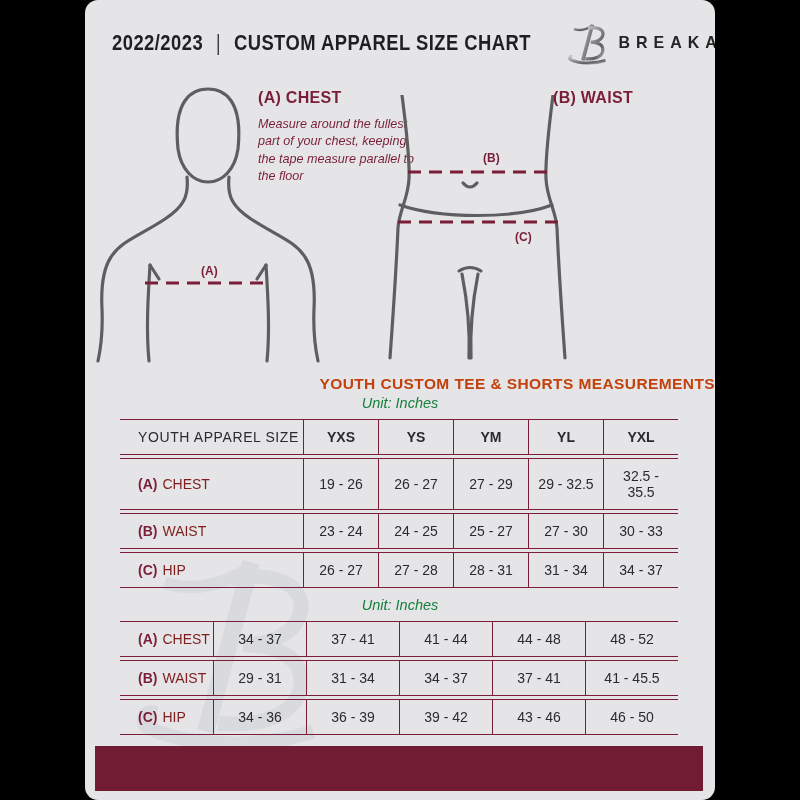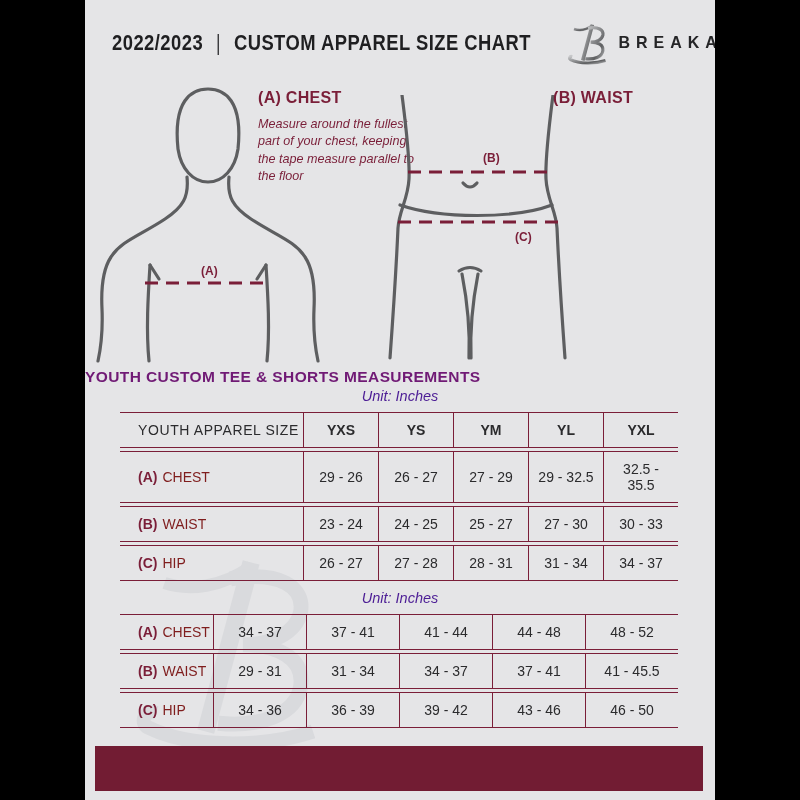--- a/index.html
+++ b/index.html
@@ -16,20 +16,21 @@
   body{
     background:#000;
     font-family:"Liberation Sans",sans-serif;
     position:relative;
     overflow:hidden;
   }
   .page{
     position:absolute;left:85px;top:0;width:630px;height:800px;
     background:var(--page-bg);
     overflow:hidden;
+    border-radius:13px;
   }
   
   .watermark{
     position:absolute;left:38px;top:550px;width:215px;height:198px;
     opacity:1;pointer-events:none;
   }
   .watermark path{stroke:var(--watermark);fill:none;}
   
   .hdr{
     height:85px;display:flex;align-items:center;justify-content:space-between;
@@ -54,24 +55,24 @@
   .fig text.marker{fill:var(--accent);font-weight:bold;font-size:12px;font-family:"Liberation Sans",sans-serif;}
   .guide-txt{position:absolute;}
   .guide-label{color:var(--accent);font-weight:bold;font-size:16px;letter-spacing:.3px;margin-bottom:9px;}
   .guide-para{
     color:var(--accent);font-style:italic;font-size:12.6px;line-height:1.38;
     font-weight:500;
   }
   
   .tbl-block{position:relative;z-index:2;}
   .tbl-title{
-    text-align:left;color:#701a75;font-weight:bold;font-size:15.5px;
-    letter-spacing:.4px;
-  }
-  .tbl-unit{text-align:center;color:#4c1d95;font-style:italic;font-size:14.5px;margin-top:2px;}
+    text-align:right;color:#c2410c;font-weight:bold;font-size:15.5px;
+    letter-spacing:.4px;margin-top:7px;
+  }
+  .tbl-unit{text-align:center;color:#15803d;font-style:italic;font-size:14.5px;margin-top:2px;}
   table.size{
     width:558px;margin:5px 0 6px 35px;
     border-collapse:separate;border-spacing:0 3px;
     table-layout:fixed;
   }
   table.size th,table.size td{
     border-top:1.5px solid var(--accent);border-bottom:1.5px solid var(--accent);
     padding:9px 4px;font-size:14px;color:#2b2b2d;background:transparent;
   }
   table.size th:not(:first-child),table.size td:not(:first-child){
@@ -176,21 +177,21 @@
           <tr>
         <th class="lbl-head">YOUTH APPAREL SIZE</th>
         <th class="col-head">YXS</th>
         <th class="col-head">YS</th>
         <th class="col-head">YM</th>
         <th class="col-head">YL</th>
         <th class="col-head">YXL</th>
       </tr>
       <tr>
         <td><span class="row-prefix">(A)</span><span class="row-label">CHEST</span></td>
-        <td class="cell-val">29 - 26</td>
+        <td class="cell-val">19 - 26</td>
         <td class="cell-val">26 - 27</td>
         <td class="cell-val">27 - 29</td>
         <td class="cell-val">29 - 32.5</td>
         <td class="cell-val">32.5 - 35.5</td>
       </tr>
       <tr>
         <td><span class="row-prefix">(B)</span><span class="row-label">WAIST</span></td>
         <td class="cell-val">23 - 24</td>
         <td class="cell-val">24 - 25</td>
         <td class="cell-val">25 - 27</td>

